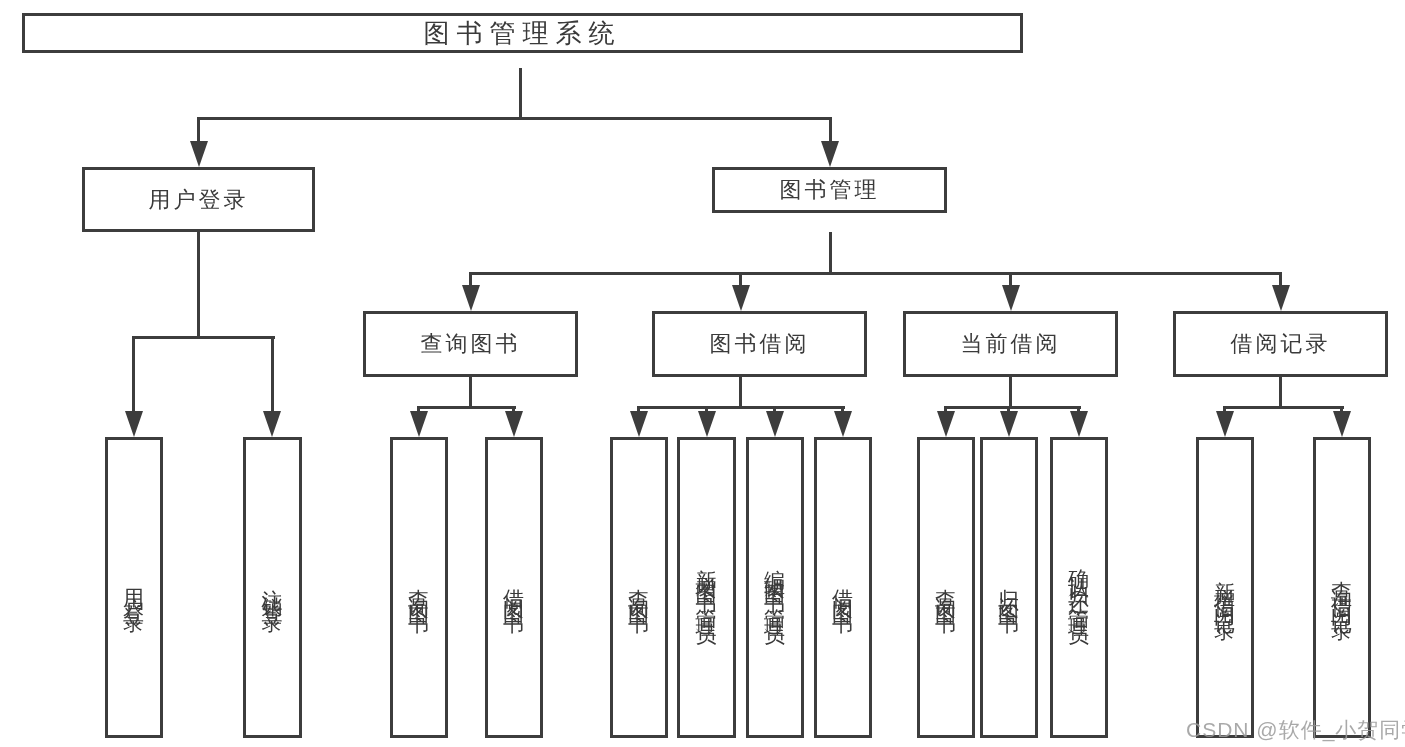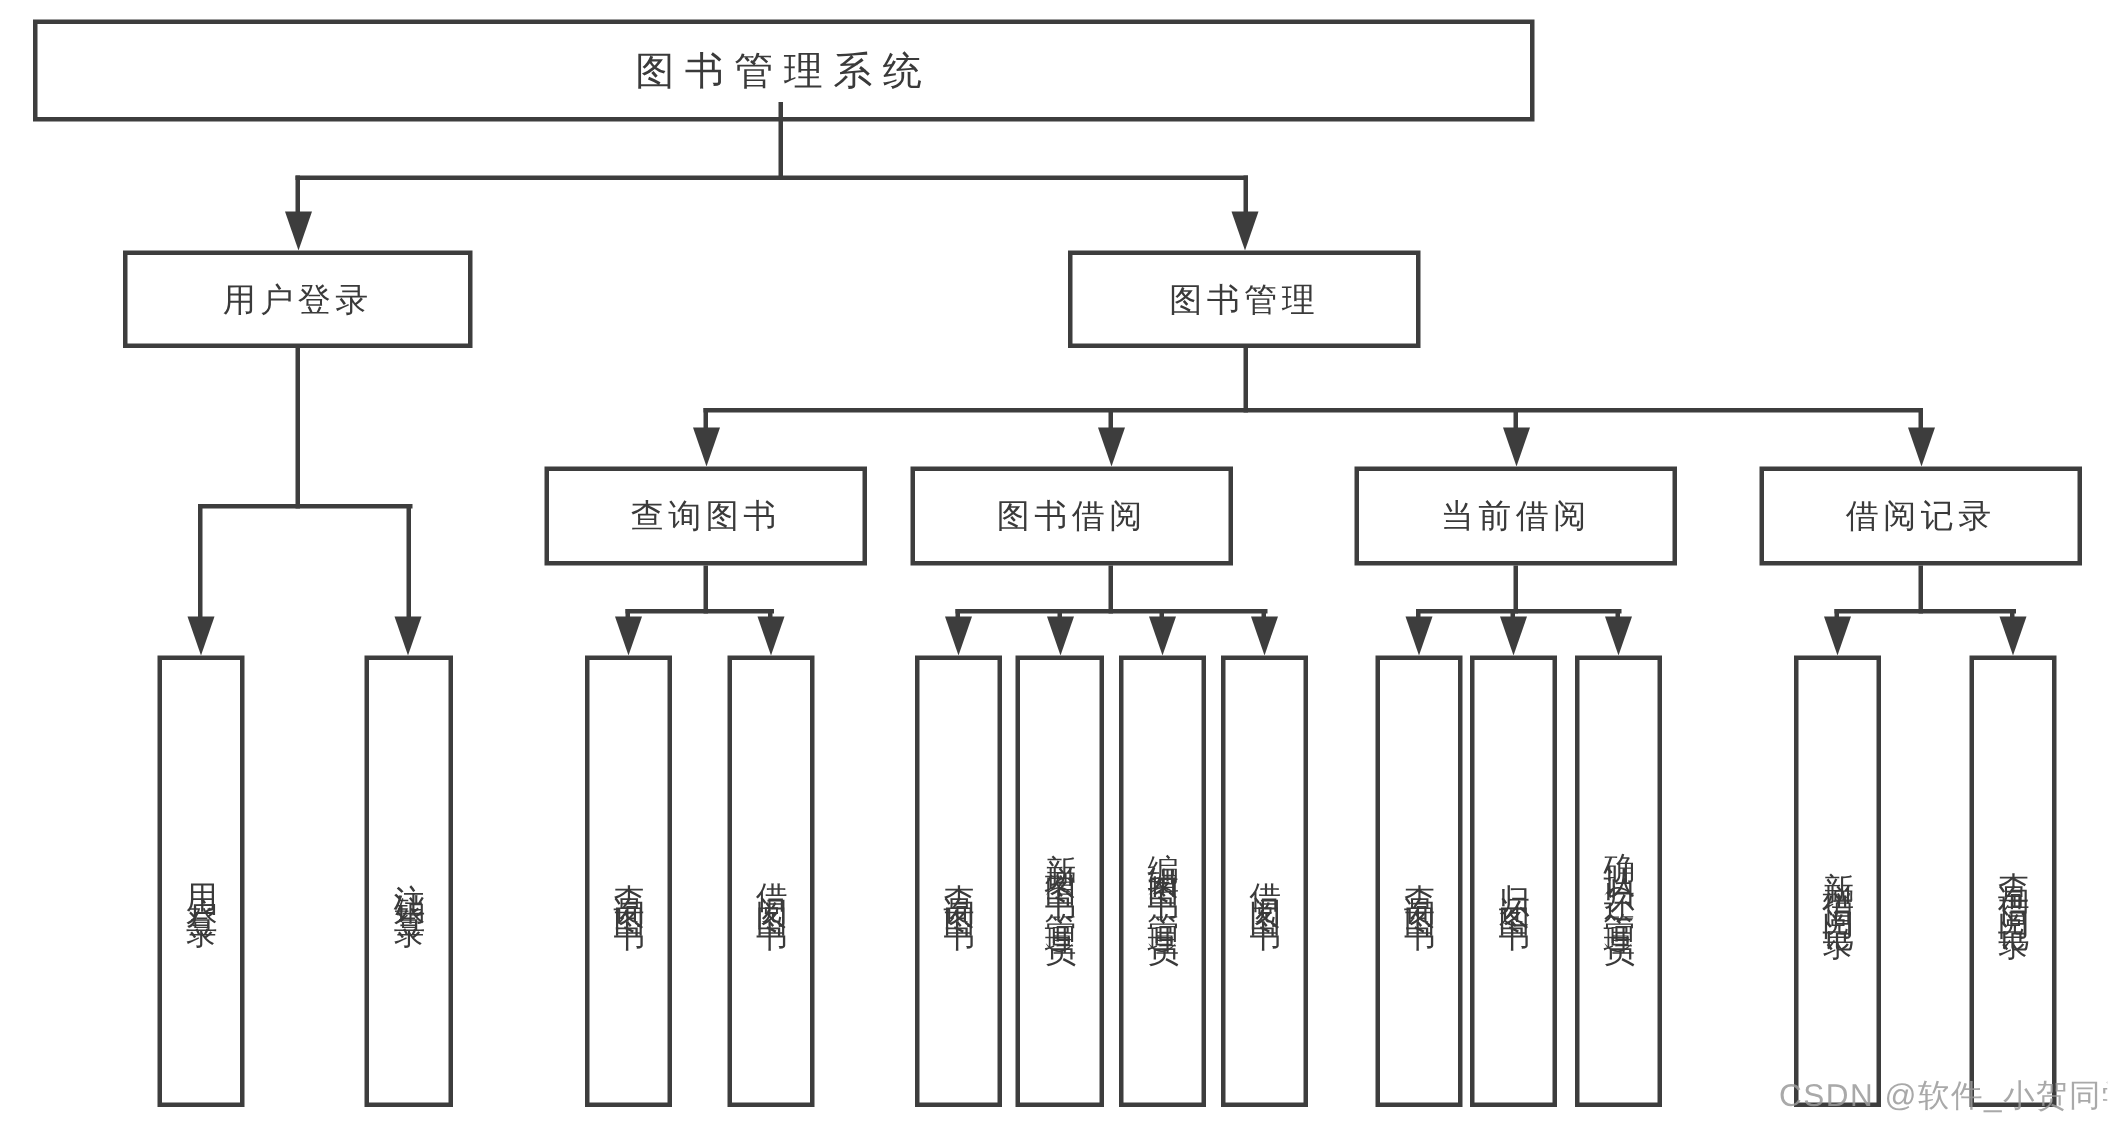--- a/index.html
+++ b/index.html
@@ -30,35 +30,35 @@
   .watermark{
     position:absolute;left:1186px;top:716px;font-size:21px;color:#9b9b9b;
     opacity:.85;white-space:nowrap;z-index:5;letter-spacing:1px;
   }
 </style>
 </head>
 <body>
 
 <div id="canvas" style="--line: #3d3d3d; --text: #3a3a3a; background: rgb(255, 255, 255);">
 
-  <div class="box root-box" style="left:22px;top:13px;width:1001px;height:68px;">
+  <div class="box root-box" style="left:22px;top:13px;width:1001px;height:40px;">
     <span>图书管理系统</span>
   </div>
 
   <div class="vline" style="left:519px;top:68px;height:52px;"></div>
   <div class="hline" style="left:197px;top:117px;width:635px;"></div>
   <div class="vline" style="left:197px;top:117px;height:28px;"></div>
   <div class="arrow" style="left:190px;top:141px;"></div>
   <div class="vline" style="left:829px;top:117px;height:28px;"></div>
   <div class="arrow" style="left:821px;top:141px;"></div>
 
   <div class="box mid-box" style="left:82px;top:167px;width:233px;height:65px;">
     <span>用户登录</span>
   </div>
-  <div class="box mid-box" style="left:712px;top:167px;width:235px;height:65px;text-align:right;">
+  <div class="box mid-box" style="left:712px;top:167px;width:235px;height:46px;text-align:right;">
     <span>图书管理</span>
   </div>
 
   <div class="vline" style="left:197px;top:232px;height:107px;"></div>
   <div class="hline" style="left:132px;top:336px;width:143px;"></div>
   <div class="vline" style="left:132px;top:336px;height:80px;"></div>
   <div class="arrow" style="left:125px;top:411px;"></div>
   <div class="vline" style="left:271px;top:336px;height:80px;"></div>
   <div class="arrow" style="left:263px;top:411px;"></div>
 
@@ -69,21 +69,21 @@
   <div class="vline" style="left:739px;top:272px;height:18px;"></div>
   <div class="arrow" style="left:732px;top:285px;"></div>
   <div class="vline" style="left:1009px;top:272px;height:18px;"></div>
   <div class="arrow" style="left:1002px;top:285px;"></div>
   <div class="vline" style="left:1279px;top:272px;height:18px;"></div>
   <div class="arrow" style="left:1272px;top:285px;"></div>
 
   <div class="box mid-box" style="left:363px;top:311px;width:215px;height:66px;">
     <span>查询图书</span>
   </div>
-  <div class="box mid-box" style="left:607px;top:311px;width:215px;height:66px;">
+  <div class="box mid-box" style="left:652px;top:311px;width:215px;height:66px;">
     <span>图书借阅</span>
   </div>
   <div class="box mid-box" style="left:903px;top:311px;width:215px;height:66px;">
     <span>当前借阅</span>
   </div>
   <div class="box mid-box" style="left:1173px;top:311px;width:215px;height:66px;">
     <span>借阅记录</span>
   </div>
 
   <div class="vline" style="left:469px;top:377px;height:32px;"></div>

